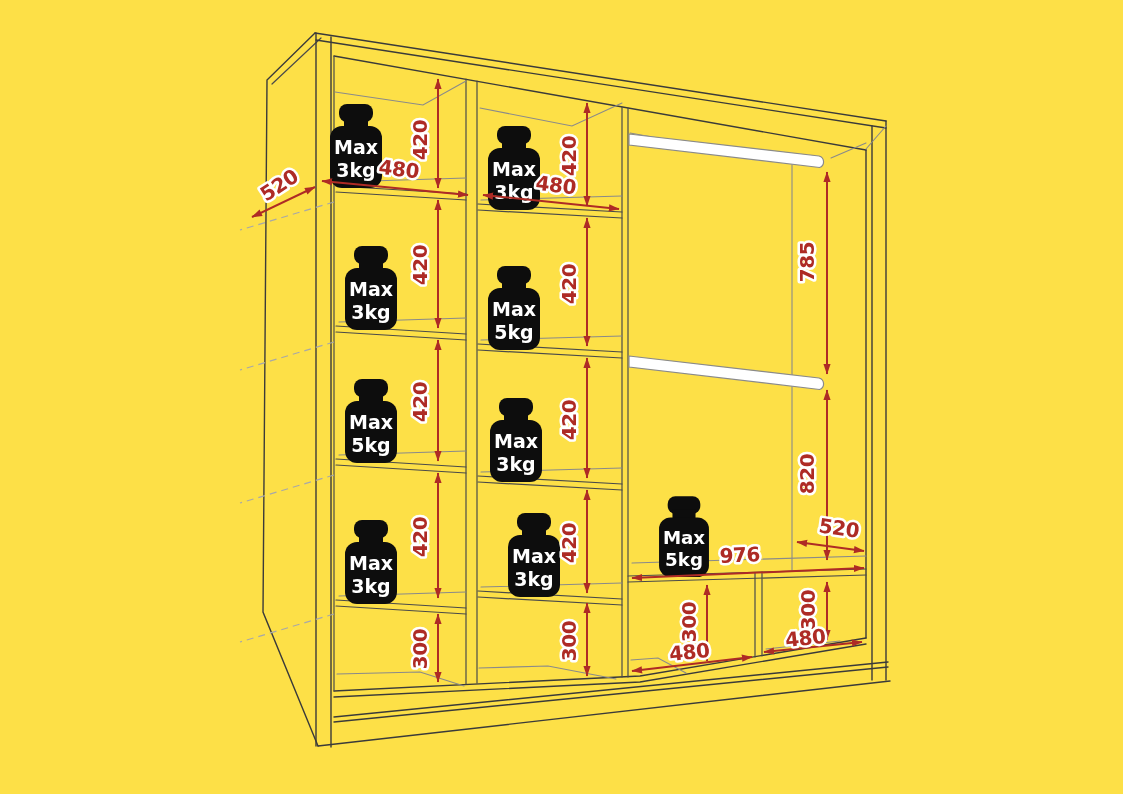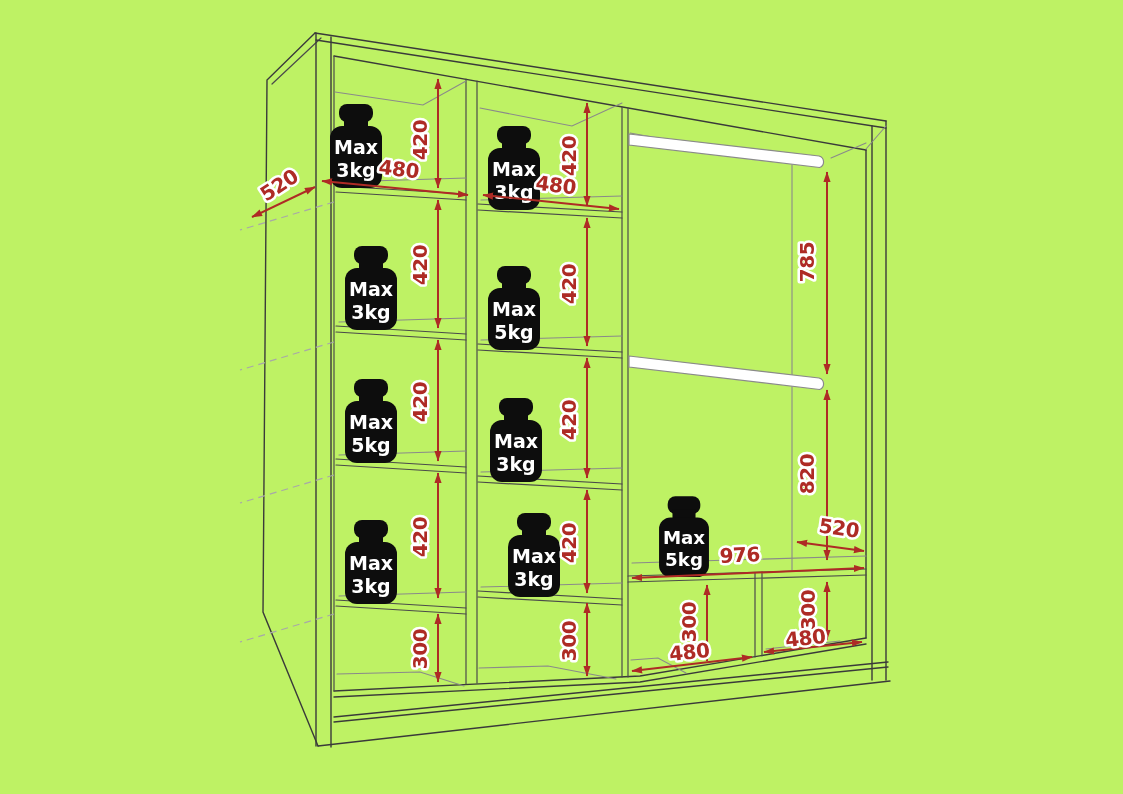--- a/index.html
+++ b/index.html
@@ -1,16 +1,16 @@
 <!DOCTYPE html>
 <html><head>
 <meta charset="utf-8">
 <style>
   html,body{margin:0;padding:0;background:#ffffff;}
-  #stage{position:relative;width:1123px;height:794px;background:#bef264;overflow:hidden;
+  #stage{position:relative;width:1123px;height:794px;background:#fde047;overflow:hidden;
          font-family:"DejaVu Sans",sans-serif;}
   svg{display:block}
   .ln  {stroke:#3a3a3a;stroke-width:1.4;fill:none;stroke-linecap:round;}
   .ln2 {stroke:#4a4a4a;stroke-width:1.2;fill:none;stroke-linecap:round;}
   .lt  {stroke:#8a8a8a;stroke-width:1.1;fill:none;stroke-linecap:round;}
   .dash{stroke:#a8a8a8;stroke-width:1.2;fill:none;stroke-dasharray:7 5;}
   .dim {stroke:#ae2b25;stroke-width:2;fill:none;}
   .dlab{font:bold 20px "DejaVu Sans",sans-serif;letter-spacing:-0.5px;fill:#ae2b25;
         stroke:#ffffff;stroke-width:5;paint-order:stroke;stroke-linejoin:round;
         text-anchor:middle;}

